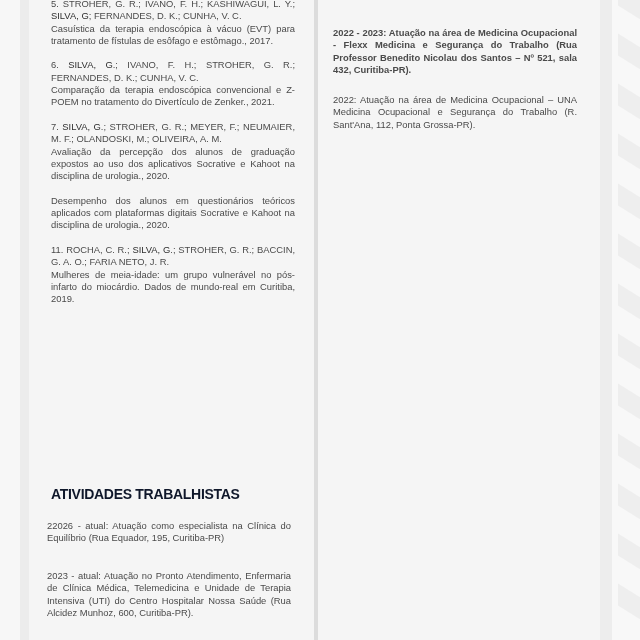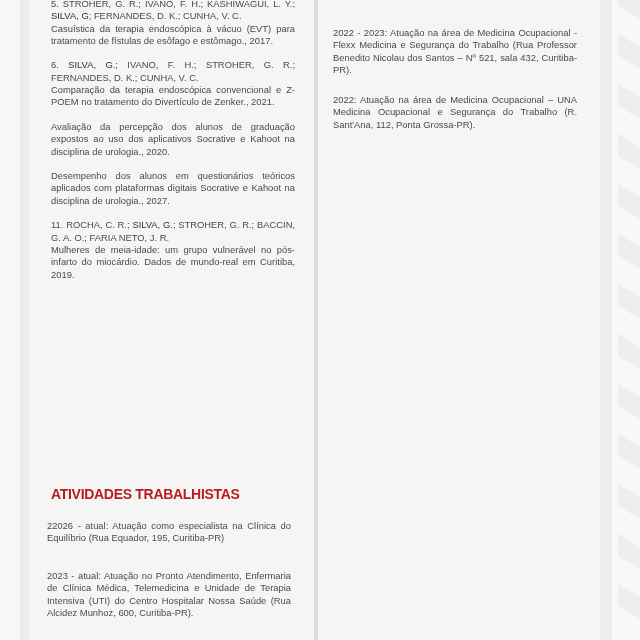--- a/index.html
+++ b/index.html
@@ -19,26 +19,26 @@
     .stripe { position:absolute; left:6px; width:40px; height:22px; background:#eeeeee; transform:skewY(32deg); }
 
     .pubs { position:absolute; left:51px; top:0; width:244px; font-size:9.4px; line-height:12.3px; text-align:justify; }
     .pub { margin-bottom:12.3px; }
     .pub b { color:#2e2e2e; font-weight:normal; }
     .pub .authors, .pub .title { display:block; }
 
     .section-title {
       position:absolute; left:51px; top:486px;
       font-family:"Liberation Sans", sans-serif; font-weight:bold; font-size:14px;
-      color:#b91c1c; letter-spacing:-0.3px;
+      color:#0f172a; letter-spacing:-0.3px;
     }
     .job { position:absolute; font-size:9.4px; line-height:12.3px; text-align:justify; }
     .job-1 { left:47px; top:520px; width:244px; }
     .job-2 { left:47px; top:570px; width:244px; }
-    .job-3 { left:333px; top:27px; width:244px; }
+    .job-3 { left:333px; top:27px; width:244px;font-weight:bold; }
     .job-4 { left:333px; top:94px; width:244px; }
   </style>
 </head>
 <body>
 
 <div class="edge-left"></div>
 <div class="edge-left-band"></div>
 <div class="card-left"></div>
 <div class="divider"></div>
 <div class="card-right"></div>
@@ -62,24 +62,25 @@
 <div class="pubs" style="top:-2px;">
   <div class="pub">
     <span class="authors"><span>5.</span> <span>STROHER, G. R.; IVANO, F. H.; KASHIWAGUI, L. Y.;</span> <b>SILVA, G</b><span>; FERNANDES, D. K.; CUNHA, V. C.</span></span>
     <span class="title">Casuística da terapia endoscópica à vácuo (EVT) para tratamento de fístulas de esôfago e estômago., 2017.</span>
   </div>
   <div class="pub">
     <span class="authors"><span>6.</span> <b>SILVA, G</b><span>.; IVANO, F. H.; STROHER, G. R.; FERNANDES, D. K.; CUNHA, V. C.</span></span>
     <span class="title">Comparação da terapia endoscópica convencional e Z-POEM no tratamento do Divertículo de Zenker., 2021.</span>
   </div>
   <div class="pub">
+    <span class="authors"><span>7.</span> <b>SILVA, G</b><span>.; STROHER, G. R.; MEYER, F.; NEUMAIER, M. F.; OLANDOSKI, M.; OLIVEIRA, A. M.</span></span>
     <span class="title">Avaliação da percepção dos alunos de graduação expostos ao uso dos aplicativos Socrative e Kahoot na disciplina de urologia., 2020.</span>
   </div>
   <div class="pub">
-    <span class="title">Desempenho dos alunos em questionários teóricos aplicados com plataformas digitais Socrative e Kahoot na disciplina de urologia., 2027.</span>
+    <span class="title">Desempenho dos alunos em questionários teóricos aplicados com plataformas digitais Socrative e Kahoot na disciplina de urologia., 2020.</span>
   </div>
   <div class="pub">
     <span class="authors"><span>11.</span> <span>ROCHA, C. R.;</span> <b>SILVA, G</b><span>.; STROHER, G. R.; BACCIN, G. A. O.; FARIA NETO, J. R.</span></span>
     <span class="title">Mulheres de meia-idade: um grupo vulnerável no pós-infarto do miocárdio. Dados de mundo-real em Curitiba, 2019.</span>
   </div>
 </div>
 
 <div class="section-title">ATIVIDADES TRABALHISTAS</div>
 
 <div class="job job-1">22026 - atual: Atuação como especialista na Clínica do Equilíbrio (Rua Equador, 195, Curitiba-PR)</div>

